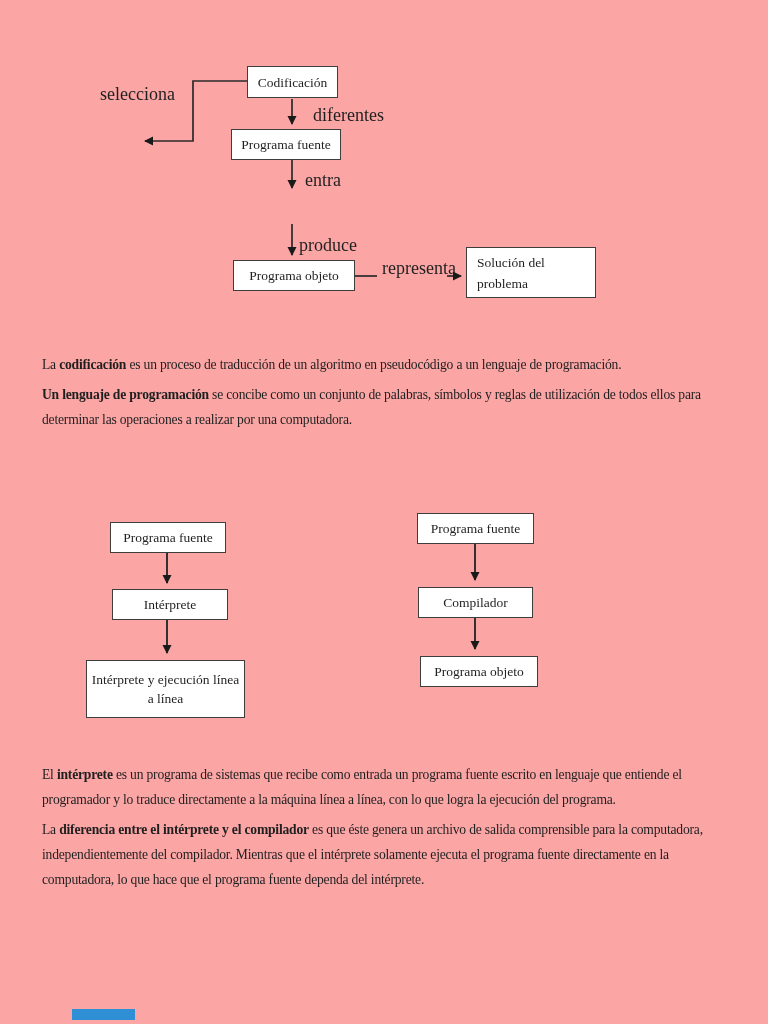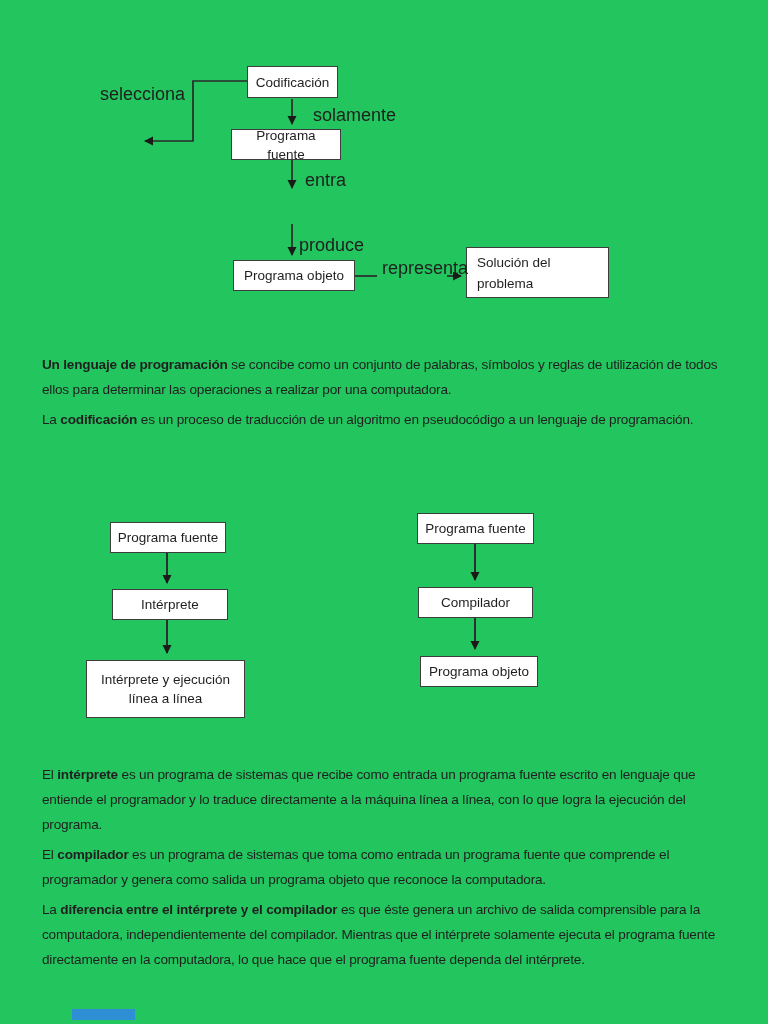--- a/index.html
+++ b/index.html
@@ -1,21 +1,21 @@
 <!DOCTYPE html>
 <html><head>
 <meta charset="utf-8">
 <style>
   html, body { margin: 0; padding: 0; background: #ffffff; }
   .page {
     position: relative;
     width: 768px;
     height: 1024px;
-    background: #22c55e;
-    font-family: Liberation Sans, sans-serif;
+    background: #fca5a5;
+    font-family: Liberation Serif, serif;
     color: #1f1f1f;
     overflow: hidden;
   }
   svg.arrows {
     position: absolute;
     left: 0; top: 0;
     width: 768px; height: 1024px;
     pointer-events: none;
   }
   .node {
@@ -91,42 +91,41 @@
   </svg>
 
   <div class="node" style="left:247px; top:66px; width:91px; height:32px;">Codificación</div>
 
 
   <div class="node" style="left:231px; top:129px; width:110px; height:31px;">Programa fuente</div>
 
 
   <div class="node" style="left:233px; top:260px; width:122px; height:31px;">Programa objeto</div>
 
-  <div class="node left-align" style="left:466px; top:247px; width:143px; height:51px;">Solución del problema</div>
+  <div class="node left-align" style="left:466px; top:247px; width:130px; height:51px;">Solución del problema</div>
 
   <span class="edge-label" style="left:100px; top:84px;">selecciona</span>
-  <span class="edge-label" style="left:313px; top:105px;">solamente</span>
+  <span class="edge-label" style="left:313px; top:105px;">diferentes</span>
   <span class="edge-label" style="left:305px; top:170px;text-align:center;">entra</span>
   <span class="edge-label" style="left:299px; top:235px;">produce</span>
   <span class="edge-label" style="left:382px; top:258px;">representa</span>
 
   <div class="text-block" style="top:352px;">
+    <p><span>La </span><b>codificación</b><span> es un proceso de traducción de un algoritmo en pseudocódigo a un lenguaje de programación.</span></p>
     <p><span></span><b>Un lenguaje de programación</b><span> se concibe como un conjunto de palabras, símbolos y reglas de utilización de todos ellos para determinar las operaciones a realizar por una computadora.</span></p>
-    <p><span>La </span><b>codificación</b><span> es un proceso de traducción de un algoritmo en pseudocódigo a un lenguaje de programación.</span></p>
   </div>
 
   <div class="node" style="left:110px; top:522px; width:116px; height:31px;">Programa fuente</div>
   <div class="node" style="left:112px; top:589px; width:116px; height:31px;">Intérprete</div>
   <div class="node" style="left:86px; top:660px; width:159px; height:58px;">Intérprete y ejecución línea a línea</div>
 
   <div class="node" style="left:417px; top:513px; width:117px; height:31px;">Programa fuente</div>
   <div class="node" style="left:418px; top:587px; width:115px; height:31px;">Compilador</div>
   <div class="node" style="left:420px; top:656px; width:118px; height:31px;">Programa objeto</div>
 
   <div class="text-block" style="top:762px;">
     <p><span>El </span><b>intérprete</b><span> es un programa de sistemas que recibe como entrada un programa fuente escrito en lenguaje que entiende el programador y lo traduce directamente a la máquina línea a línea, con lo que logra la ejecución del programa.</span></p>
-    <p><span>El </span><b>compilador</b><span> es un programa de sistemas que toma como entrada un programa fuente que comprende el programador y genera como salida un programa objeto que reconoce la computadora.</span></p>
     <p><span>La </span><b>diferencia entre el intérprete y el compilador</b><span> es que éste genera un archivo de salida comprensible para la computadora, independientemente del compilador. Mientras que el intérprete solamente ejecuta el programa fuente directamente en la computadora, lo que hace que el programa fuente dependa del intérprete.</span></p>
   </div>
 
   <div class="next-page-bar"></div>
 
 </div>
 
 </body></html>

